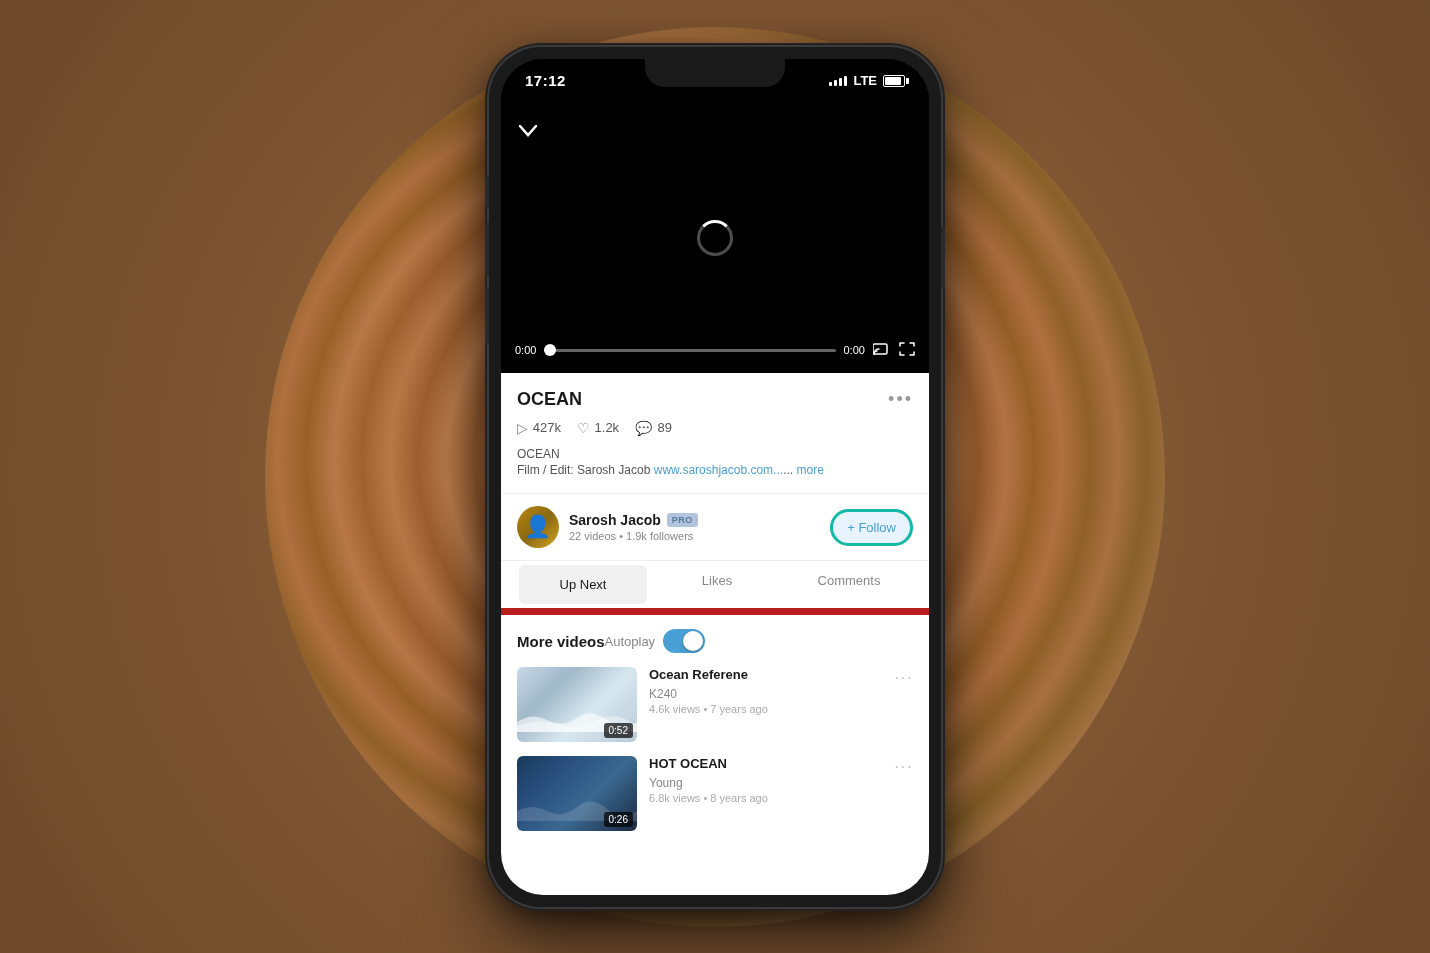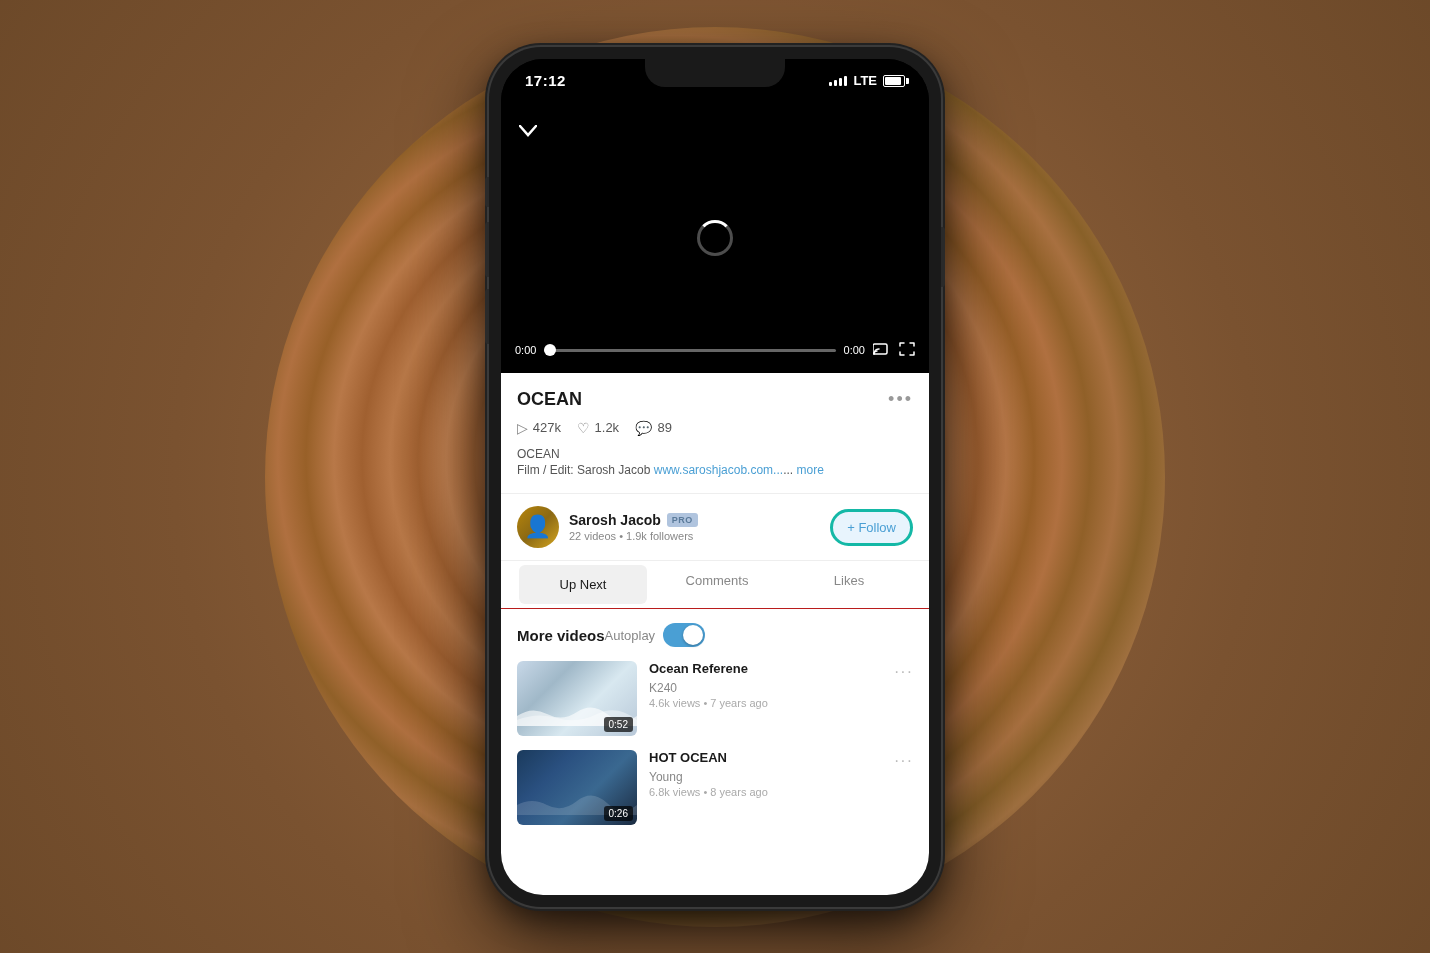--- a/index.html
+++ b/index.html
@@ -437,21 +437,21 @@
       font-weight: 500;
       cursor: pointer;
       display: flex;
       align-items: center;
       gap: 4px;
     }
 
     
     .tabs-section {
       padding: 0 16px;
-      border-bottom: 1px solid #b91c1c;
+      border-bottom: 7px solid #b91c1c;
     }
 
     .tabs-row {
       display: flex;
       gap: 4px;
     }
 
     .tab-item {
       flex: 1;
       padding: 12px 8px;
@@ -764,24 +764,24 @@
           <span>+ Follow</span>
         </button>
       </div>
 
       <div class="tabs-section">
         <div class="tabs-row">
           <div class="tab-item active">
             <span>Up Next</span>
           </div>
           <div class="tab-item">
+            <span>Likes</span>
+          </div>
+          <div class="tab-item">
             <span>Comments</span>
-          </div>
-          <div class="tab-item">
-            <span>Likes</span>
           </div>
         </div>
       </div>
 
       <div class="more-videos-section">
         <div class="more-videos-header">
           <span class="more-videos-title">More videos</span>
           <div class="autoplay-area">
             <span class="autoplay-label">Autoplay</span>
             <div class="toggle-switch">

